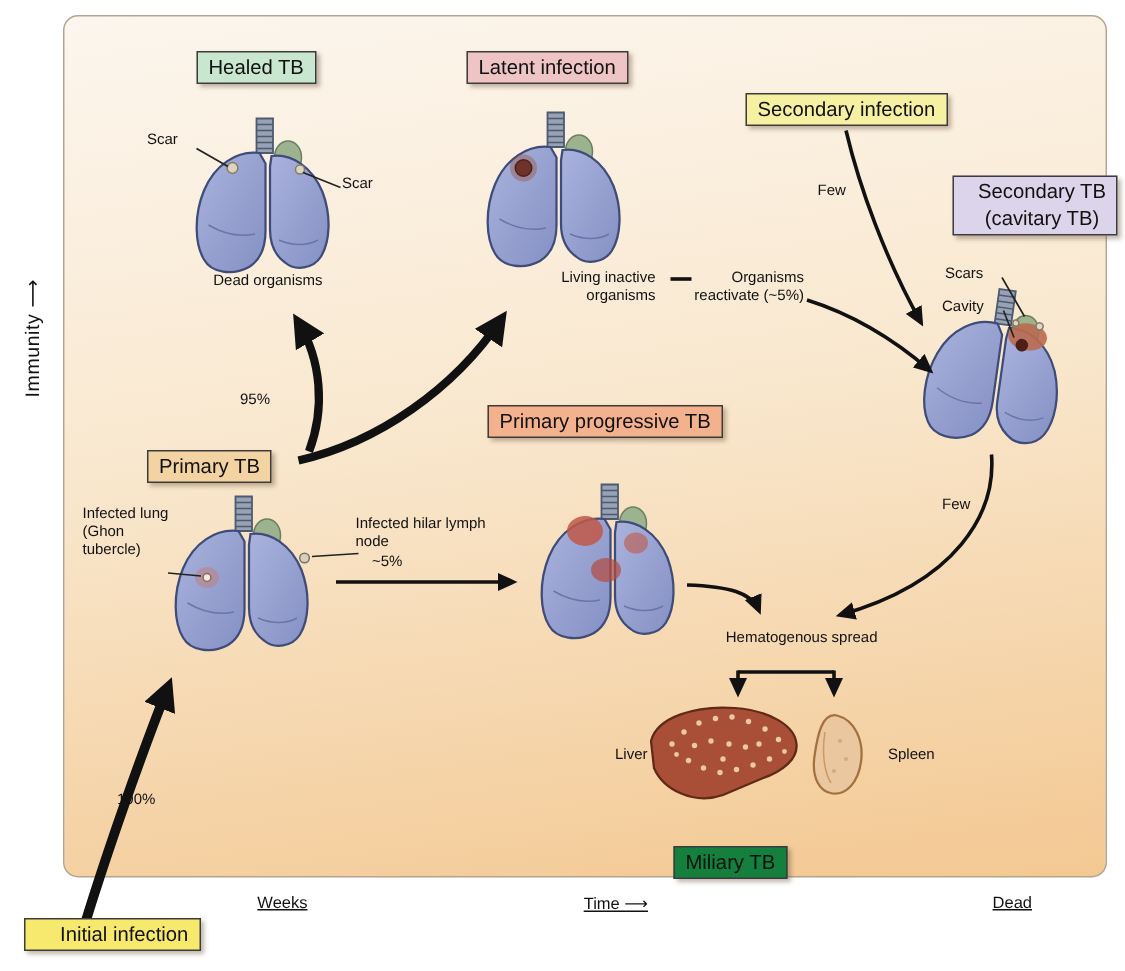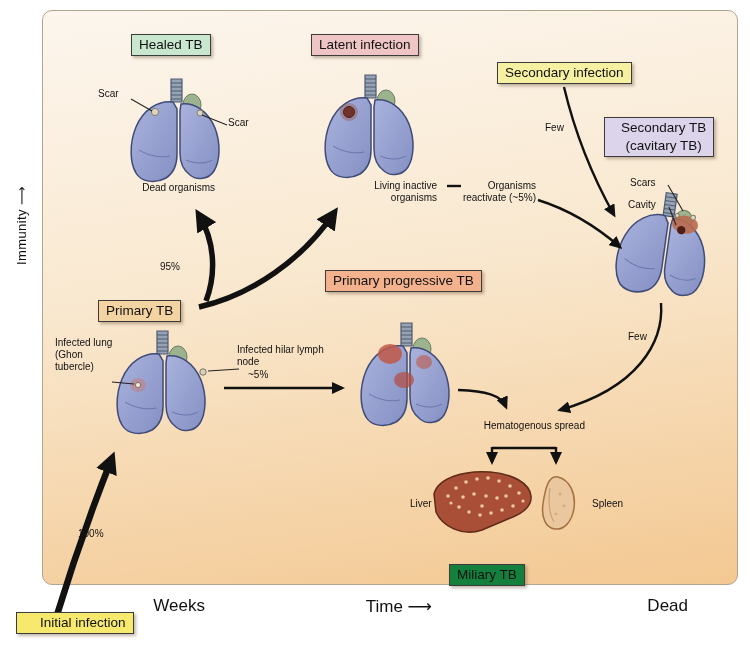--- a/index.html
+++ b/index.html
@@ -11,21 +11,21 @@
            background:linear-gradient(172deg,#fcf6ee 0%,#f9e8cf 45%,#f3c892 100%); }
   .tag { position:absolute; z-index:5; border:1px solid #3c3c3c; padding:1px 7px;
          font-size:13.5px; line-height:1.35; white-space:nowrap; text-align:center;
          box-shadow:2px 2px 3px rgba(100,75,50,.4); }
   .ann { position:absolute; z-index:5; font-size:10px; line-height:1.18; }
   .center { text-align:right; }
   .fig { position:absolute; z-index:2; }
   svg.overlay { position:absolute; left:0; top:0; z-index:3; pointer-events:none; }
   .immunity { position:absolute; left:14px; top:186px; z-index:5; font-size:13px;
               letter-spacing:.4px; writing-mode:vertical-rl; transform:rotate(180deg); }
-  .xlab { position:absolute; z-index:5; font-size:17px; }
+  .xlab { position:absolute; z-index:5; font-size:11px;text-decoration:underline; }
 </style>
 </head>
 <body>
 
 <div class="canvas">
 
   <div class="panel"></div>
 
   <svg width="0" height="0" style="position:absolute">
     <defs>
@@ -144,21 +144,21 @@
       <path d="M668 185 L 683 211"></path>
       <path d="M669 207 L 676 225"></path>
       <path d="M112 382 L 134 384"></path>
       <path d="M239 369 L 208 371"></path>
     </g>
   </svg>
 
   <div class="tag" style="left: 131px; top: 34px; background-color: rgb(201, 230, 207); text-align: center;">Healed TB</div>
   <div class="tag" style="left: 311px; top: 34px; background-color: rgb(239, 196, 196);">Latent infection</div>
   <div class="tag" style="left: 497px; top: 62px; background-color: rgb(246, 240, 162);">Secondary infection</div>
-  <div class="tag" style="left: 604px; top: 117px; background-color: rgb(219, 212, 235); padding-left: 16px;">
+  <div class="tag" style="left: 635px; top: 117px; background-color: rgb(219, 212, 235); padding-left: 16px;">
     <div>Secondary TB</div>
     <div>(cavitary TB)</div>
   </div>
   <div class="tag" style="left: 98px; top: 300px; background-color: rgb(243, 211, 162);">Primary TB</div>
   <div class="tag" style="left: 325px; top: 270px; background-color: rgb(243, 178, 141);">Primary progressive TB</div>
   <div class="tag" style="left: 449px; top: 564px; background-color: #15803d; text-align: right;">Miliary TB</div>
   <div class="tag" style="left: 16px; top: 612px; background-color: rgb(246, 233, 110); padding-left: 23px;">Initial infection</div>
 
   <div class="ann" style="left:98px;top:88px">Scar</div>
   <div class="ann" style="left:228px;top:117px">Scar</div>

